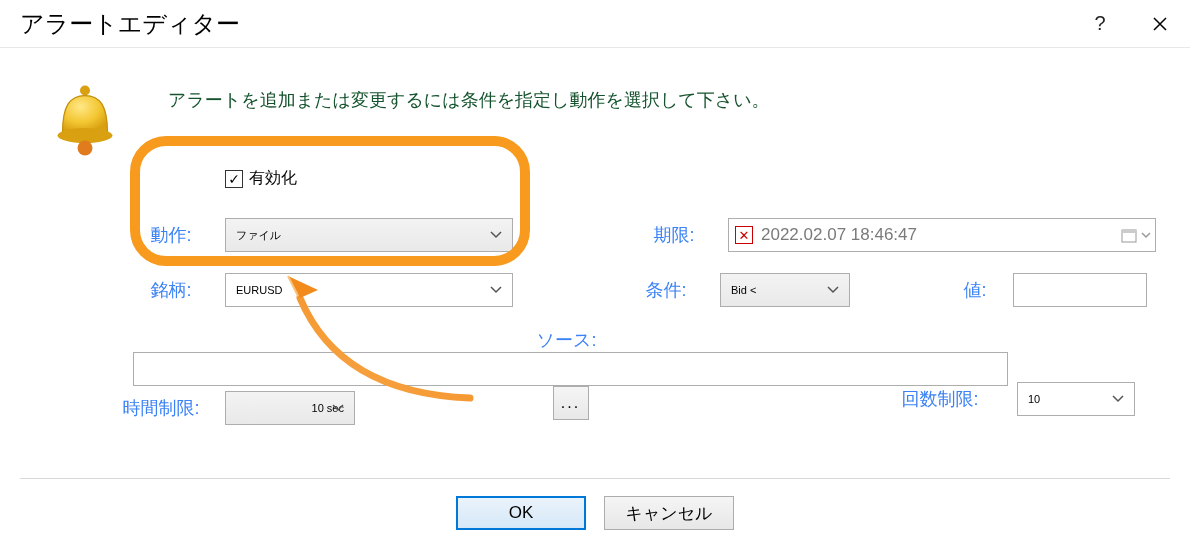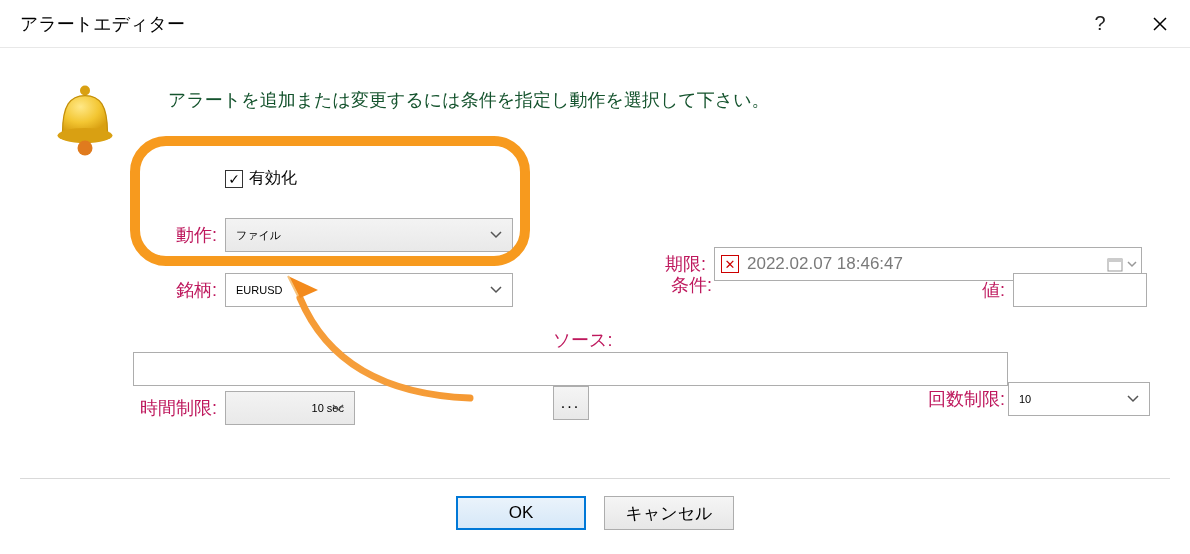--- a/index.html
+++ b/index.html
@@ -13,21 +13,21 @@
   overflow: hidden;
   position: relative;
 }
 .titlebar {
   height: 48px;
   display: flex;
   align-items: center;
   padding: 0 0 0 20px;
   border-bottom: 1px solid #e8e8e8;
 }
-.titlebar .title { flex: 1; font-size: 18px; color: #000; }
+.titlebar .title { flex: 1; font-size: 24px; color: #000; }
 .titlebar .btn { width: 60px; height: 48px; display: flex; align-items: center; justify-content: center; font-size: 20px; color: #222; }
 .content {
   position: relative;
   padding: 30px 30px 0 30px;
   height: 430px;
 }
 .bell {
   position: absolute;
   left: 45px;
   top: 30px;
@@ -46,22 +46,22 @@
   left: 125px;
   top: 90px;
   width: 1040px;
 }
 .row {
   display: flex;
   align-items: center;
   position: absolute;
 }
 .label {
-  text-align: right;
-  color: #be185d;
+  text-align: center;
+  color: #3b82f6;
   font-size: 18px;
 }
 .checkbox-wrap {
   display: flex;
   align-items: center;
   gap: 6px;
 }
 .checkbox {
   width: 18px; height: 18px;
   border: 1px solid #333;
@@ -240,39 +240,47 @@
       <div class="select" style="width:288px; margin-left:8px; background:#fff;">
         <span>EURUSD</span>
         <span class="chev">
             <svg width="12" height="8" viewBox="0 0 12 8">
               <path d="M1 1 L6 6 L11 1" stroke="#555" stroke-width="1.5" fill="none"></path>
             </svg>
           </span>
       </div>
     </div>
 
-    <div class="row" style="left:489px; top:80px;margin-top:29px;">
+    <div class="row" style="left:503px; top:80px;">
       <div class="label" style="width:92px;">期限:</div>
       <div class="date-field" style="width:428px; margin-left:8px;">
         <span class="x">✕</span>
         <span>2022.02.07 18:46:47</span>
         <span class="cal">
           <svg width="16" height="16" viewBox="0 0 16 16">
               <rect x="1" y="3" width="14" height="12" fill="none" stroke="#999"></rect>
               <rect x="1" y="3" width="14" height="3" fill="#ccc"></rect>
             </svg>
           <svg width="10" height="7" viewBox="0 0 10 7">
               <path d="M1 1 L5 5 L9 1" stroke="#999" stroke-width="1.5" fill="none"></path>
             </svg>
         </span>
       </div>
     </div>
 
     <div class="row" style="left:495px; top:135px;">
       <div class="label" style="width:92px;">条件:</div>
+      <div class="select" style="width:130px; margin-left:8px;">
+        <span>Bid &lt;</span>
+        <span class="chev">
+            <svg width="12" height="8" viewBox="0 0 12 8">
+              <path d="M1 1 L6 6 L11 1" stroke="#555" stroke-width="1.5" fill="none"></path>
+            </svg>
+          </span>
+      </div>
     </div>
 
     <div class="row" style="left:820px; top:135px;">
       <div class="label" style="width:60px;">値:</div>
       <div class="input-white" style="width:134px; margin-left:8px;">
         <span></span>
       </div>
     </div>
 
     <div class="row" style="left:0px; top:190px;flex-direction:column;">
@@ -292,21 +300,21 @@
         <span class="chev">
             <svg width="12" height="8" viewBox="0 0 12 8">
               <path d="M1 1 L6 6 L11 1" stroke="#555" stroke-width="1.5" fill="none"></path>
             </svg>
           </span>
       </div>
     </div>
 
     <div class="row" style="left:750px; top:244px;">
       <div class="label" style="width:130px;">回数制限:</div>
-      <div class="select" style="width:142px; margin-left:3px; background:#fff;">
+      <div class="select" style="width:118px; margin-left:12px; background:#fff;">
         <span>10</span>
         <span class="chev">
             <svg width="12" height="8" viewBox="0 0 12 8">
               <path d="M1 1 L6 6 L11 1" stroke="#555" stroke-width="1.5" fill="none"></path>
             </svg>
           </span>
       </div>
     </div>
 
   </div>

